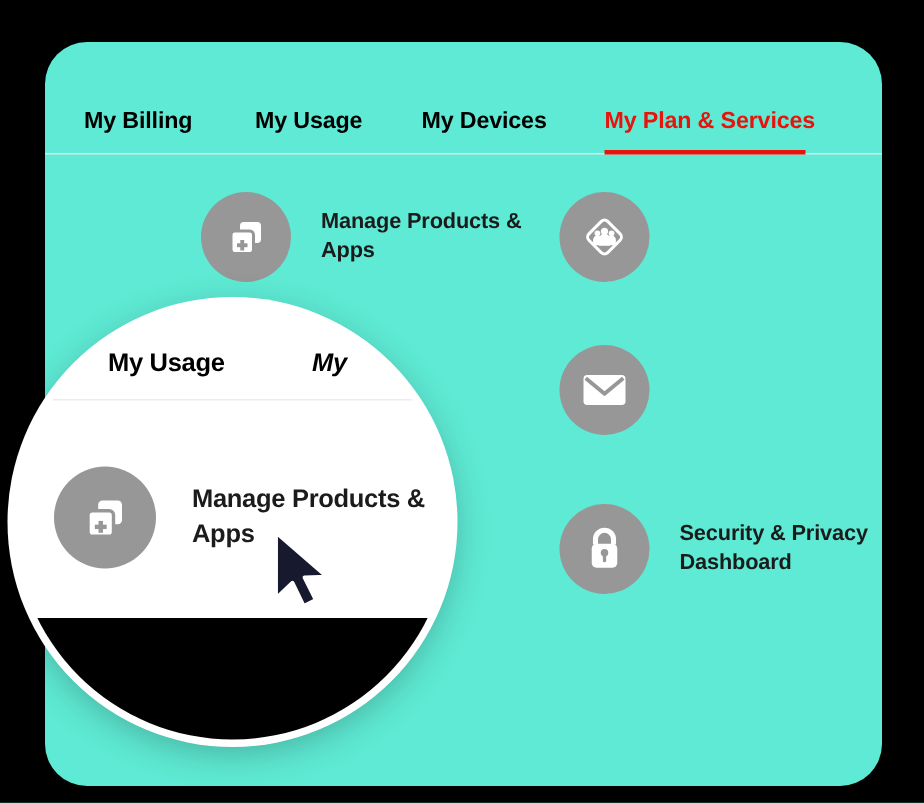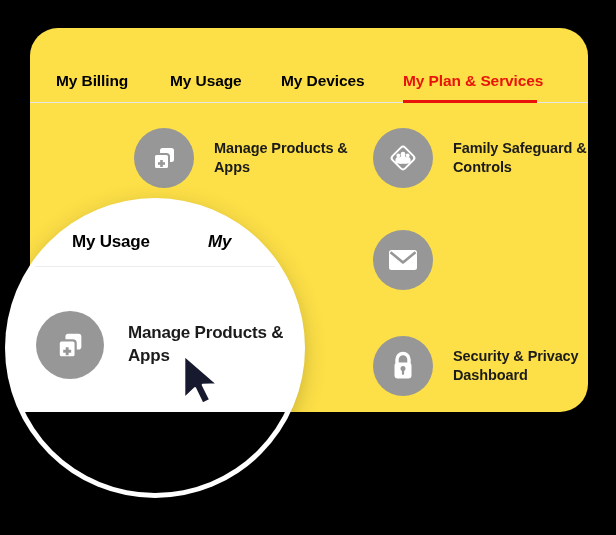--- a/index.html
+++ b/index.html
@@ -23,22 +23,22 @@
     background: #000000;
     overflow: hidden;
   }
 
   
   .card {
     position: absolute;
     left: 30px;
     top: 28px;
     width: 558px;
-    height: 384px;
-    background: #fde047;
+    height: 496px;
+    background: #5eead4;
     border-radius: 28px;
     overflow: hidden;
   }
 
   
   .tabs {
     position: absolute;
     left: 0; top: 0;
     width: 100%;
     height: 80px;
@@ -241,21 +241,20 @@
           <svg width="32" height="32" viewBox="0 0 32 32">
             <rect x="16" y="3.5" width="17.7" height="17.7" rx="3" transform="rotate(45 16 3.5)" fill="none" stroke="#ffffff" stroke-width="2"></rect>
             <circle cx="11.3" cy="13.5" r="1.9" fill="#ffffff"></circle>
             <path d="M8.4 21.5v-3.6a2.9 2.9 0 0 1 5.8 0v3.6z" fill="#ffffff"></path>
             <circle cx="20.7" cy="13.5" r="1.9" fill="#ffffff"></circle>
             <path d="M17.8 21.5v-3.6a2.9 2.9 0 0 1 5.8 0v3.6z" fill="#ffffff"></path>
             <circle cx="16" cy="12.2" r="2.4" fill="#ffffff"></circle>
             <path d="M12.3 21.8v-4.4a3.7 3.7 0 0 1 7.4 0v4.4z" fill="#ffffff"></path>
           </svg>
         </div>
-        <div class="svc-label">Family Safeguard &amp; Controls</div>
       </div>
 
       <div class="svc col-r row-2">
         <div class="svc-icon">
           <svg width="32" height="26" viewBox="0 0 32 26">
             <rect x="2" y="3" width="28" height="20" rx="2.5" fill="#ffffff"></rect>
             <path d="M3.5 5.2 L16 15.5 L28.5 5.2" fill="none" stroke="#979797" stroke-width="2.6" stroke-linejoin="round"></path>
           </svg>
         </div>
       </div>

